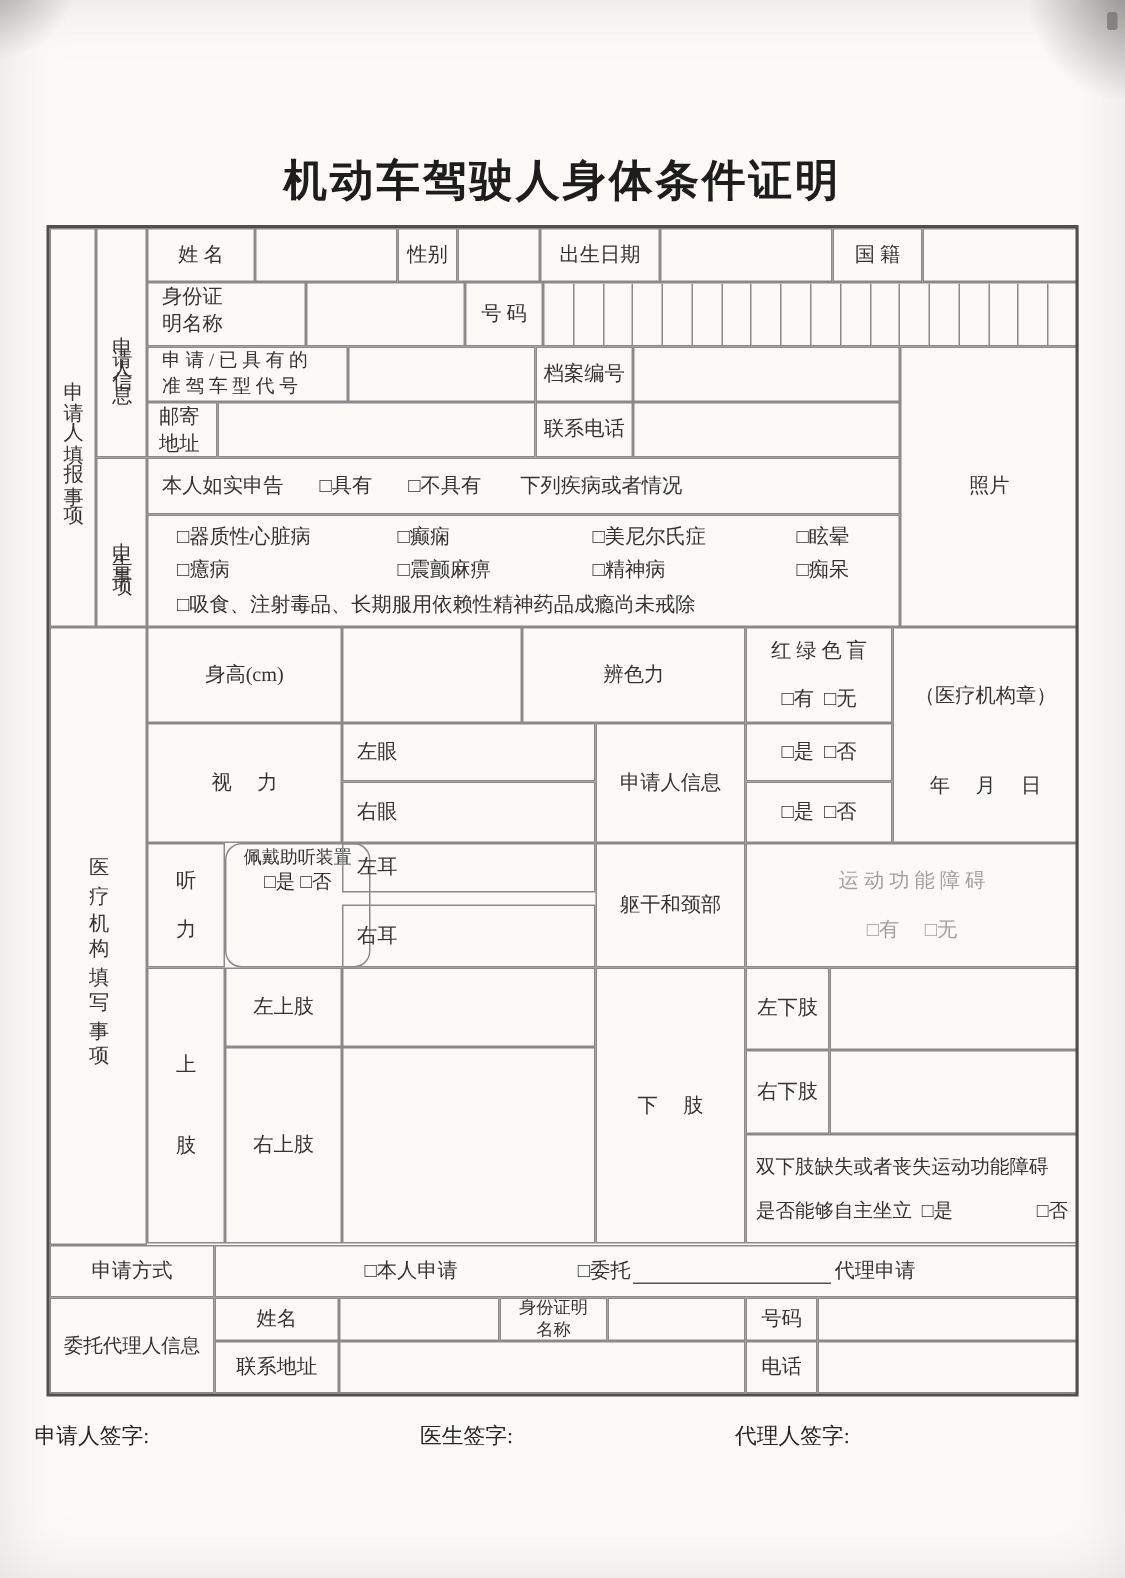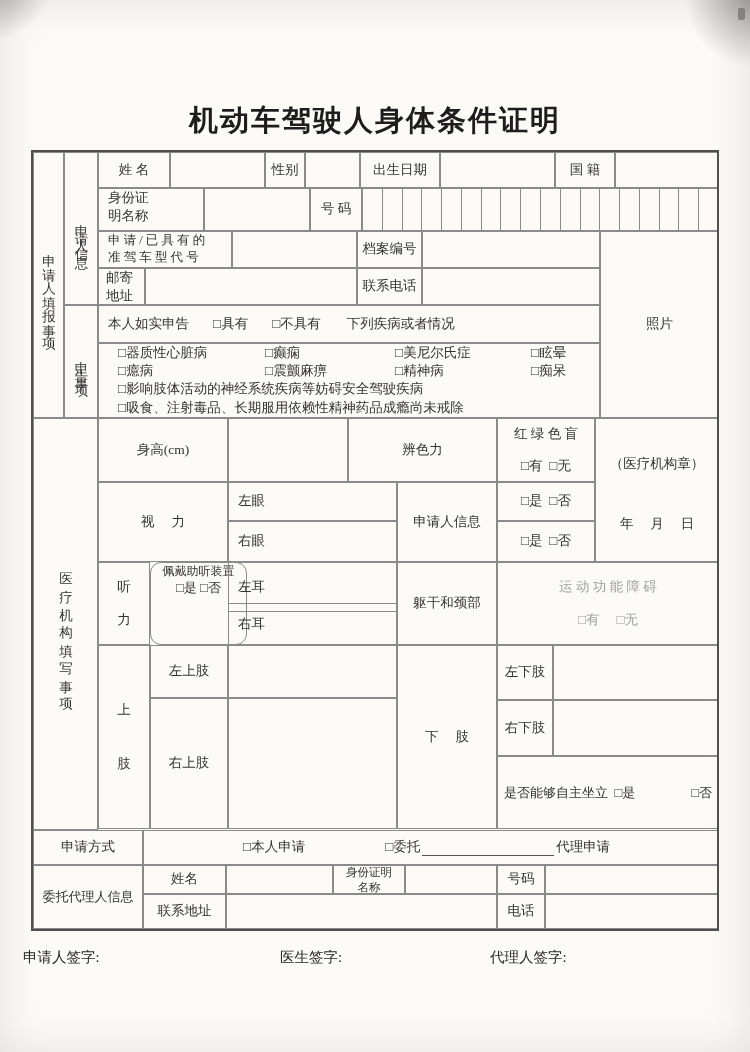--- a/index.html
+++ b/index.html
@@ -152,23 +152,20 @@
       <span style="width:136px;">□美尼尔氏症</span>
       <span>□眩晕</span>
     </div>
     <div class="dline">
       <span style="width:147px;">□癔病</span>
       <span style="width:130px;">□震颤麻痹</span>
       <span style="width:136px;">□精神病</span>
       <span>□痴呆</span>
     </div>
     <div class="dline">
-      <span>□影响肢体活动的神经系统疾病等妨碍安全驾驶疾病</span>
-    </div>
-    <div class="dline">
       <span>□吸食、注射毒品、长期服用依赖性精神药品成瘾尚未戒除</span>
     </div>
   </div>
 
   <div class="c vert ls18" style="left:33px;top:418px;width:65px;height:412px;">
       <span>医疗机构填写事项</span>
     </div>
 
   <div class="c" style="left:98px;top:418px;width:130px;height:64px;">
       <span>身高(cm)</span>
@@ -206,21 +203,21 @@
     </div>
 
   <div class="c col" style="left:98px;top:562px;width:52px;height:83px;justify-content:space-evenly;">
     <span>听</span>
     <span>力</span>
   </div>
   <div class="c col" style="left:150px;top:562px;width:97px;height:83px;justify-content:flex-start;font-size:12px;border-radius:11px;">
     <span>佩戴助听装置</span>
     <span style="font-size:13px;">□是 □否</span>
   </div>
-  <div class="c lt" style="left:228px;top:562px;width:169px;height:50px;">
+  <div class="c lt" style="left:228px;top:562px;width:169px;height:33px;">
       <span>左耳</span>
     </div>
   <div class="c lt" style="left:228px;top:603px;width:169px;height:42px;">
       <span>右耳</span>
     </div>
   <div class="c" style="left:397px;top:562px;width:100px;height:83px;">
       <span>躯干和颈部</span>
     </div>
   <div class="c col faded" style="left:497px;top:562px;width:222px;height:83px;justify-content:space-evenly;">
     <span>运 动 功 能 障 碍</span>
@@ -244,20 +241,21 @@
     </div>
   <div class="c" style="left:497px;top:645px;width:56px;height:55px;">
       <span>左下肢</span>
     </div>
   <div class="c" style="left:553px;top:645px;width:166px;height:55px;"></div>
   <div class="c" style="left:497px;top:700px;width:56px;height:56px;">
       <span>右下肢</span>
     </div>
   <div class="c" style="left:553px;top:700px;width:166px;height:56px;"></div>
   <div class="c col" style="left:497px;top:756px;width:222px;height:73px;justify-content:space-evenly;align-items:stretch;padding:0 6px;font-size:13px;">
+    <span style="text-align:left;">双下肢缺失或者丧失运动功能障碍</span>
     <span style="display:flex;justify-content:space-between;text-align:left;">
       <span>是否能够自主坐立  □是</span>
       <span>□否</span>
     </span>
   </div>
 
   <div class="c" style="left:33px;top:830px;width:110px;height:35px;">
       <span>申请方式</span>
     </div>
   <div class="c lt" style="left:143px;top:830px;width:576px;height:35px;">

